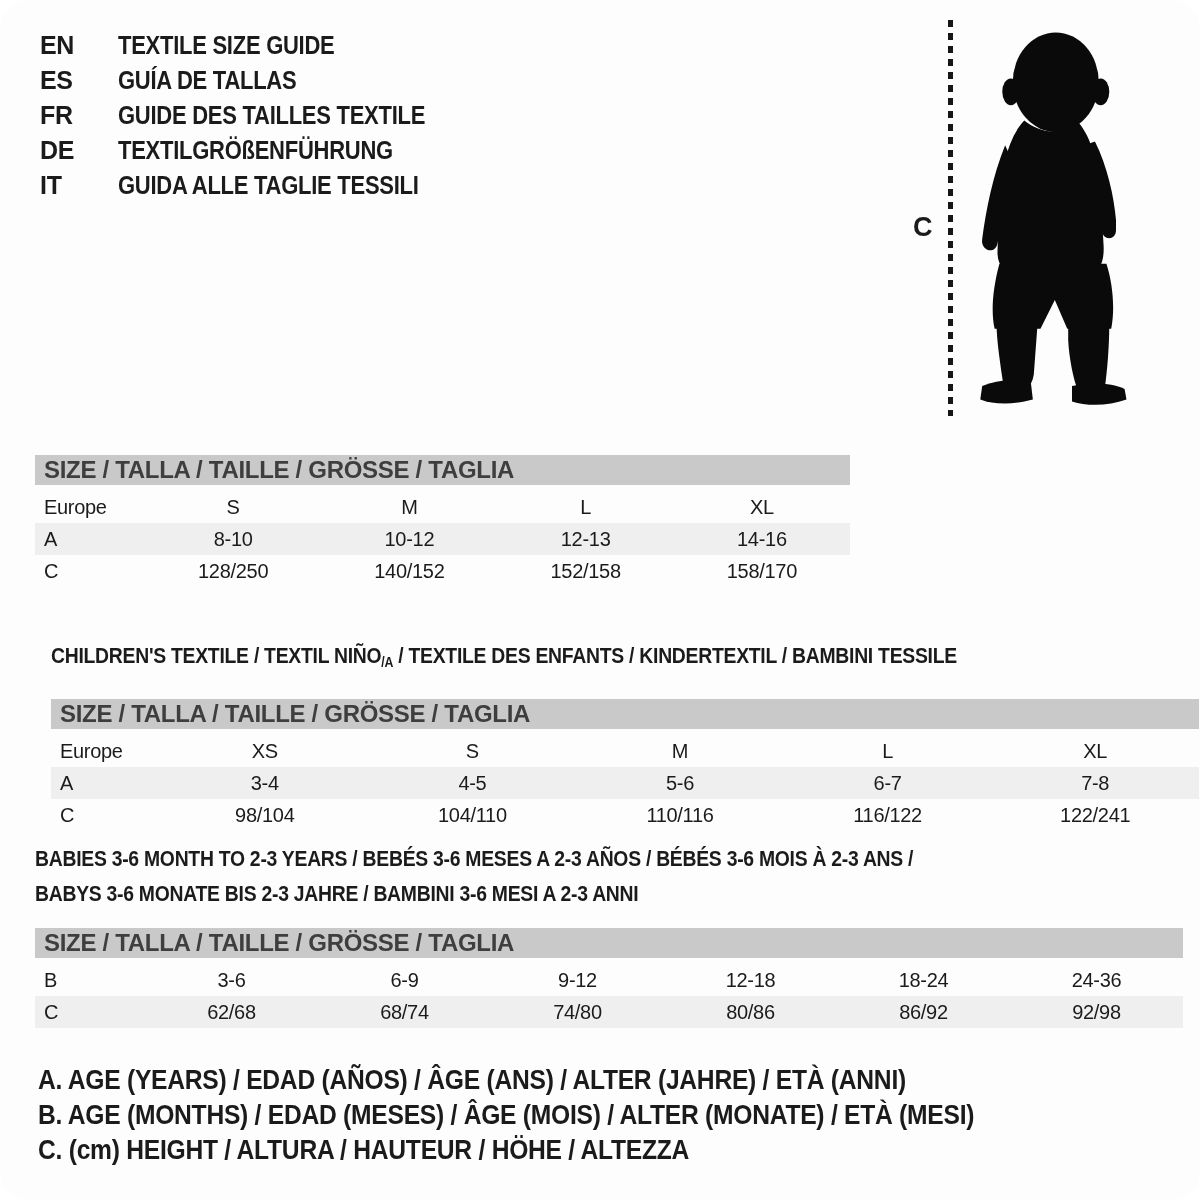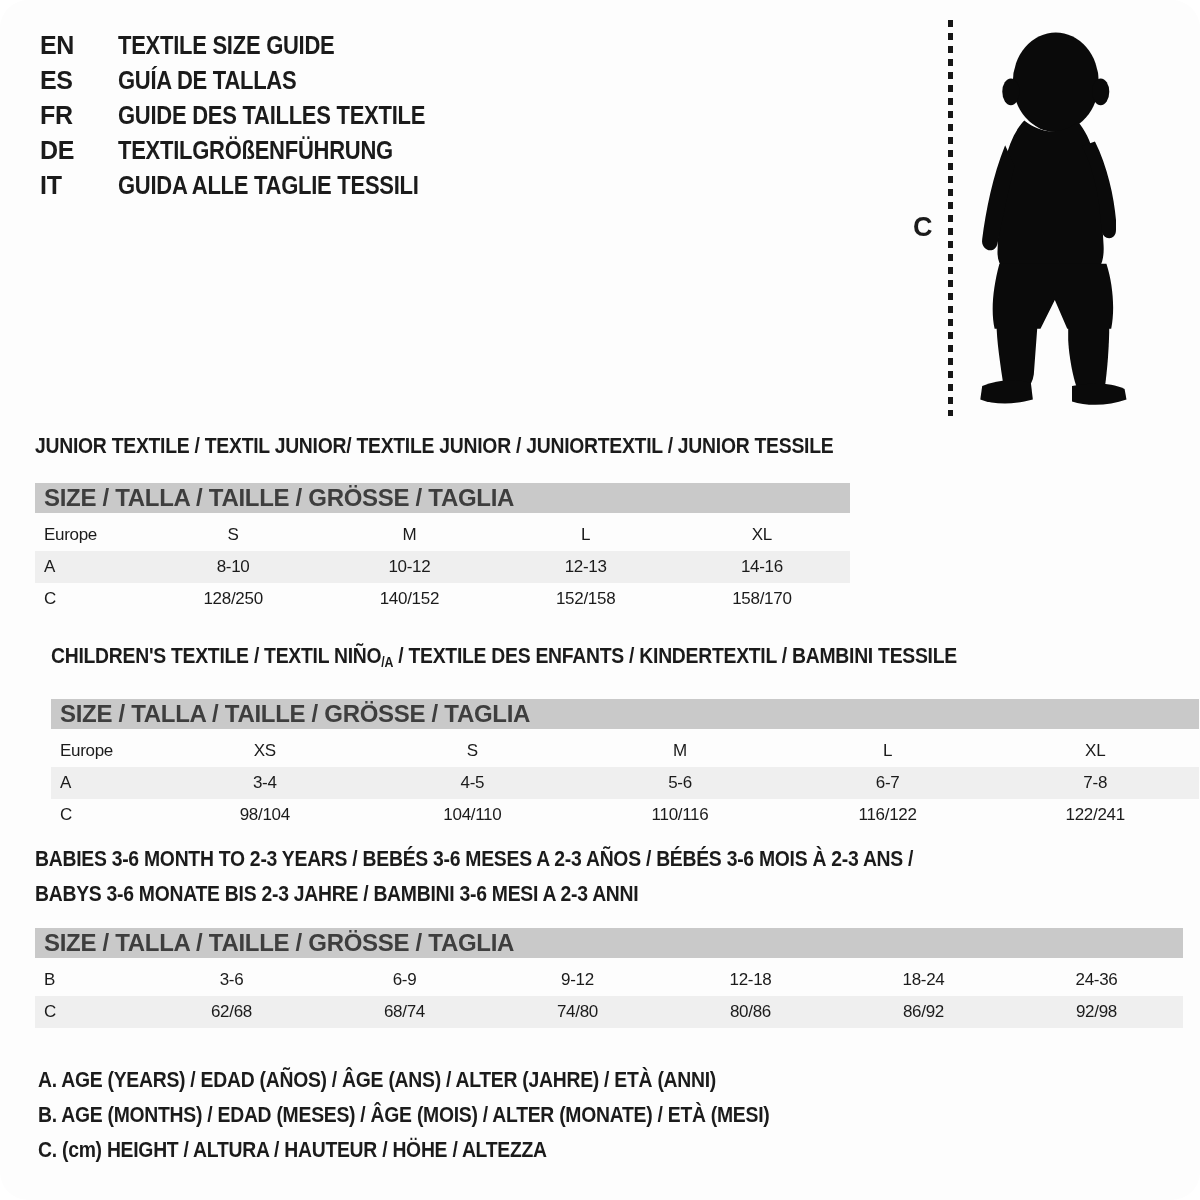--- a/index.html
+++ b/index.html
@@ -38,28 +38,28 @@
   
   .sizetable{margin-top:23px;}
   .sec-babies .sizetable{margin-top:13px;}
   .w-junior{width:815px;}
   .w-wide{width:1148px;}
   .thead{
     height:30px;line-height:30px;margin-bottom:6px;padding-left:9px;
     background:var(--bar-bg,#c9c9c9);color:var(--bar-ink,#3e3e3e);
     font-size:24px;font-weight:700;letter-spacing:-.3px;
   }
-  .trow{display:grid;height:32px;align-items:center;font-size:17px;letter-spacing:-.3px;}
+  .trow{display:grid;height:32px;align-items:center;font-size:20px;letter-spacing:-.3px;}
   .trow.shaded{background:var(--shaded-bg,#efefef);}
   .tlabel{padding-left:9px;text-align:left;}
   .tcell{text-align:center;}
 
   
   .legend{position:absolute;left:38px;top:1062px;}
-  .legend-line{height:35px;display:flex;align-items:center;font-weight:700;font-size:22px;letter-spacing:-.3px;}
+  .legend-line{height:35px;display:flex;align-items:center;font-weight:700;font-size:28px;letter-spacing:-.3px;}
 </style>
 </head>
 <body>
 
 <div class="page">
 
   <div class="lang-list">
     <div class="lang-row">
       <span class="lang-code">EN</span>
       <span class="cond">TEXTILE SIZE GUIDE</span>
@@ -96,21 +96,20 @@
         <path d="M36,250 C29,276 27,300 31,318 L79,318 L94,288 L107,318 L153,318 C157,298 155,272 148,250 Z"></path>
         <path d="M33,312 L76,312 L72,366 C71,373 68,378 64,382 L41,382 C37,356 33,330 33,312 Z"></path>
         <path d="M108,312 L151,312 C151,336 149,361 146,382 L118,382 C114,373 109,350 108,330 Z"></path>
         <path d="M18,378 C34,371 55,370 69,375 L71,392 C50,398 29,397 16,392 Z"></path>
         <path d="M112,378 C131,374 152,374 167,381 L169,392 C150,399 127,399 112,394 Z"></path>
       </g>
     </svg>
   </div>
 
   <section class="sec sec-junior">
-    <h2 class="sec-title"><span class="cond">JUNIOR TEXTILE / TEXTIL JUNIOR/ TEXTILE JUNIOR / JUNIORTEXTIL / JUNIOR TESSILE</span></h2>
     <div class="sizetable w-junior">
         <div class="thead">SIZE / TALLA / TAILLE / GRÖSSE / TAGLIA</div>
         <div class="trow" style="grid-template-columns: 110px repeat(4, 1fr);">
           <div class="tlabel">Europe</div>
           <div class="tcell">S</div>
           <div class="tcell">M</div>
           <div class="tcell">L</div>
           <div class="tcell">XL</div>
         </div>
         <div class="trow shaded" style="grid-template-columns: 110px repeat(4, 1fr);">

